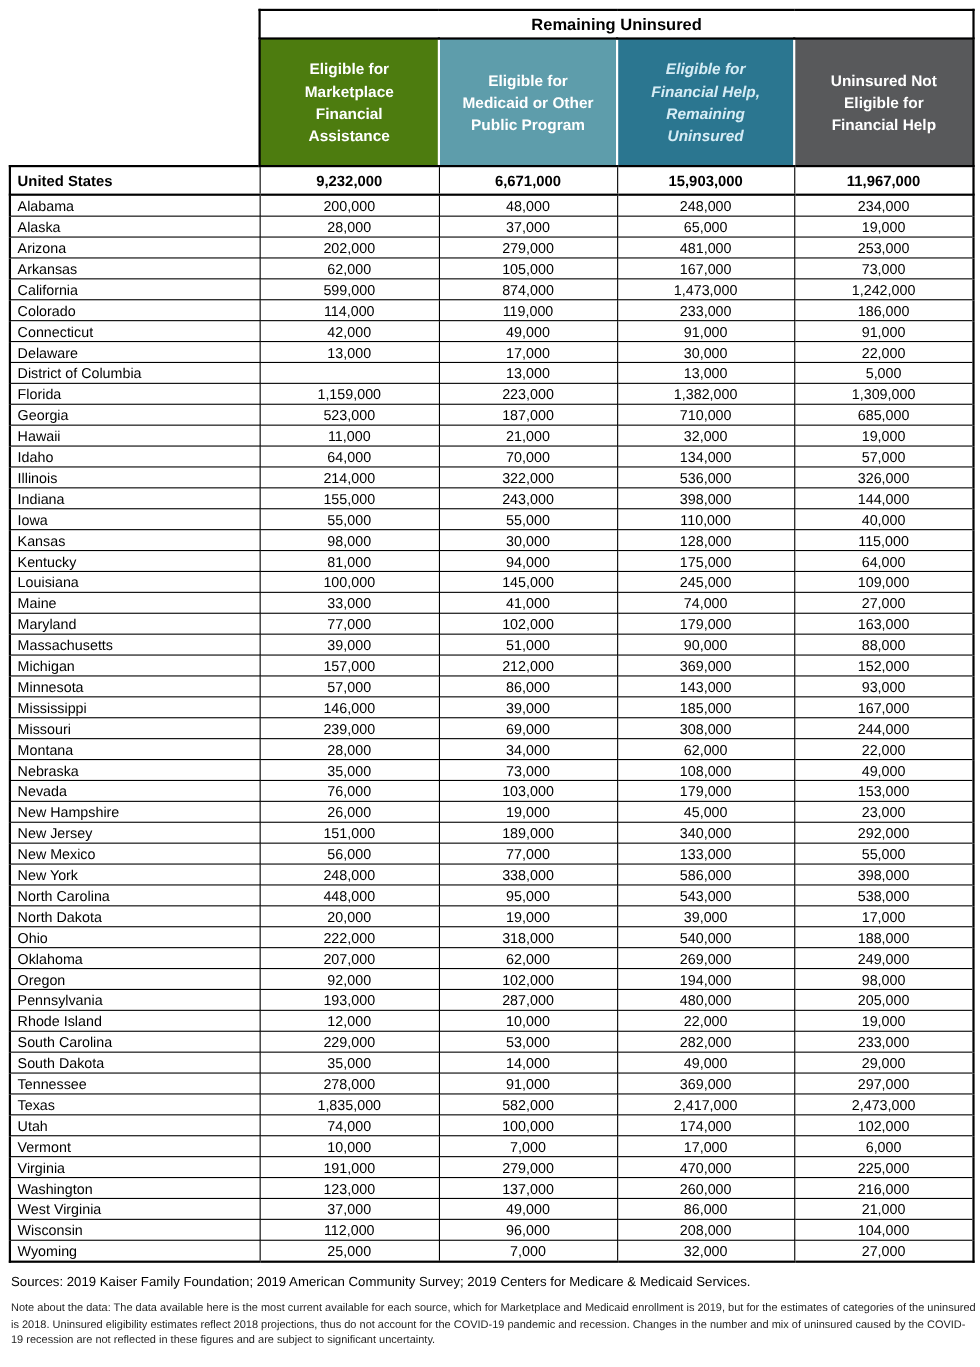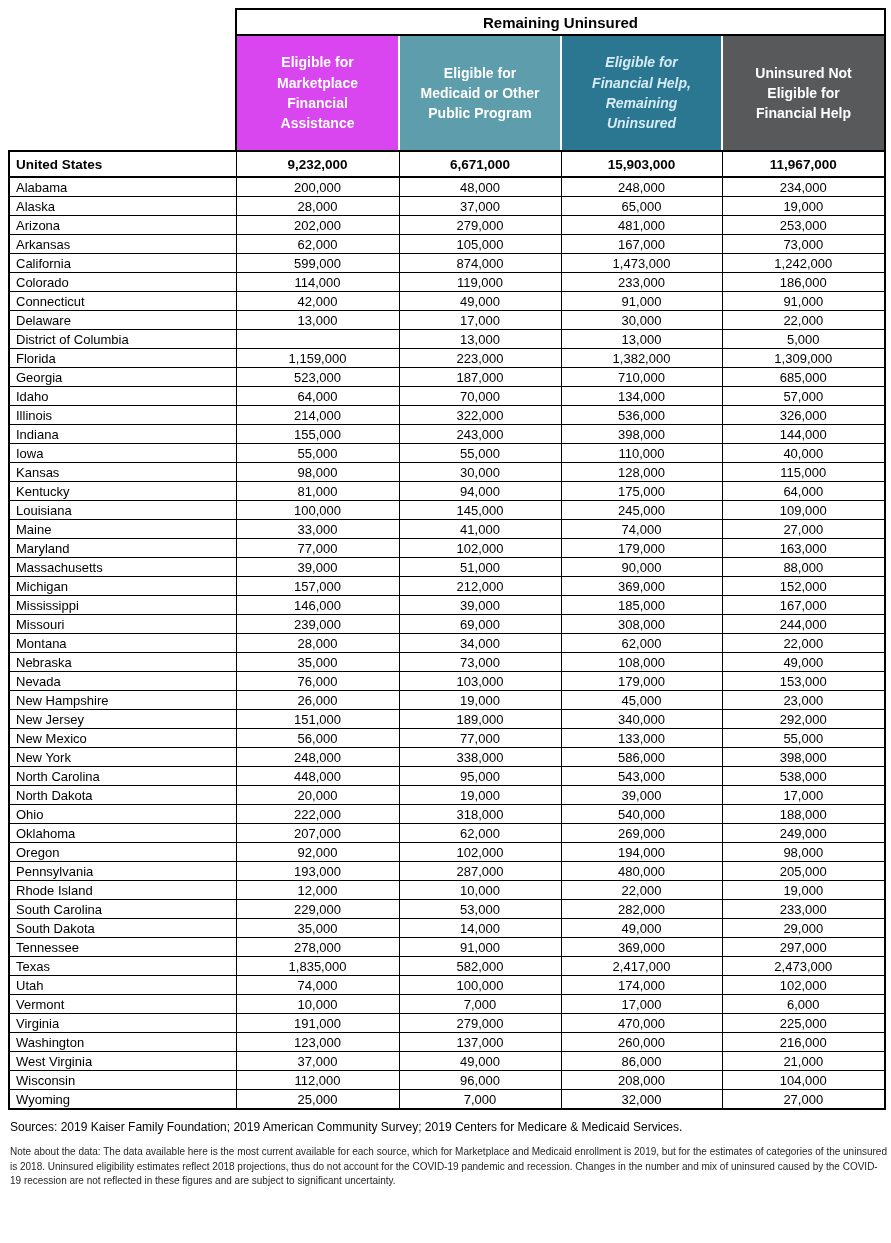--- a/index.html
+++ b/index.html
@@ -108,21 +108,21 @@
       <col style="width:161px">
       <col style="width:163px">
     </colgroup>
     <thead>
       <tr>
         <td class="blank"></td>
         <th class="table-title" colspan="4">Remaining Uninsured</th>
       </tr>
       <tr>
         <td class="blank"></td>
-        <th class="col-head first" style="background-color: #d946ef;">Eligible for Marketplace Financial Assistance</th>
+        <th class="col-head first" style="background-color: #4d7c0f;">Eligible for Marketplace Financial Assistance</th>
         <th class="col-head" style="background-color: rgb(94, 157, 171);">Eligible for Medicaid or Other Public Program</th>
         <th class="col-head light-text" style="background-color: rgb(43, 118, 144);">Eligible for Financial Help, Remaining Uninsured</th>
         <th class="col-head last" style="background-color: rgb(88, 89, 91);">Uninsured Not Eligible for Financial Help</th>
       </tr>
     </thead>
     <tbody>
       <tr class="total-row">
         <td class="state">United States</td>
         <td class="num">9,232,000</td>
         <td class="num">6,671,000</td>
@@ -201,20 +201,27 @@
     <td class="num last-col">1,309,000</td>
   </tr>
         <tr>
     <td class="state">Georgia</td>
     <td class="num">523,000</td>
     <td class="num">187,000</td>
     <td class="num">710,000</td>
     <td class="num last-col">685,000</td>
   </tr>
         <tr>
+    <td class="state">Hawaii</td>
+    <td class="num">11,000</td>
+    <td class="num">21,000</td>
+    <td class="num">32,000</td>
+    <td class="num last-col">19,000</td>
+  </tr>
+        <tr>
     <td class="state">Idaho</td>
     <td class="num">64,000</td>
     <td class="num">70,000</td>
     <td class="num">134,000</td>
     <td class="num last-col">57,000</td>
   </tr>
         <tr>
     <td class="state">Illinois</td>
     <td class="num">214,000</td>
     <td class="num">322,000</td>
@@ -278,20 +285,27 @@
     <td class="num last-col">88,000</td>
   </tr>
         <tr>
     <td class="state">Michigan</td>
     <td class="num">157,000</td>
     <td class="num">212,000</td>
     <td class="num">369,000</td>
     <td class="num last-col">152,000</td>
   </tr>
         <tr>
+    <td class="state">Minnesota</td>
+    <td class="num">57,000</td>
+    <td class="num">86,000</td>
+    <td class="num">143,000</td>
+    <td class="num last-col">93,000</td>
+  </tr>
+        <tr>
     <td class="state">Mississippi</td>
     <td class="num">146,000</td>
     <td class="num">39,000</td>
     <td class="num">185,000</td>
     <td class="num last-col">167,000</td>
   </tr>
         <tr>
     <td class="state">Missouri</td>
     <td class="num">239,000</td>
     <td class="num">69,000</td>

